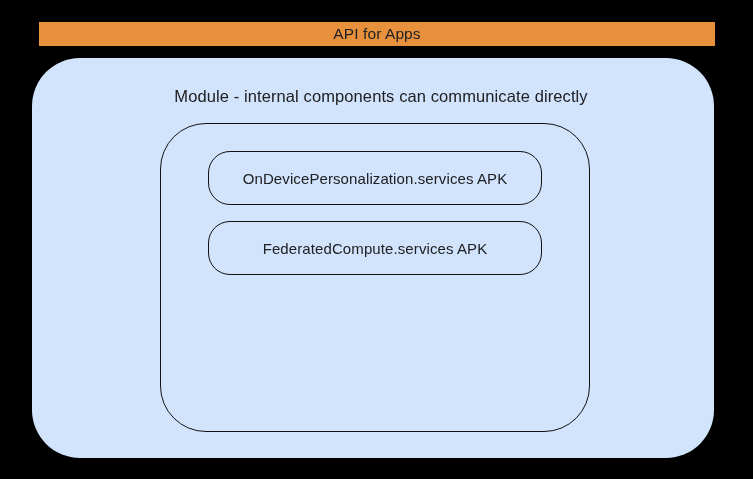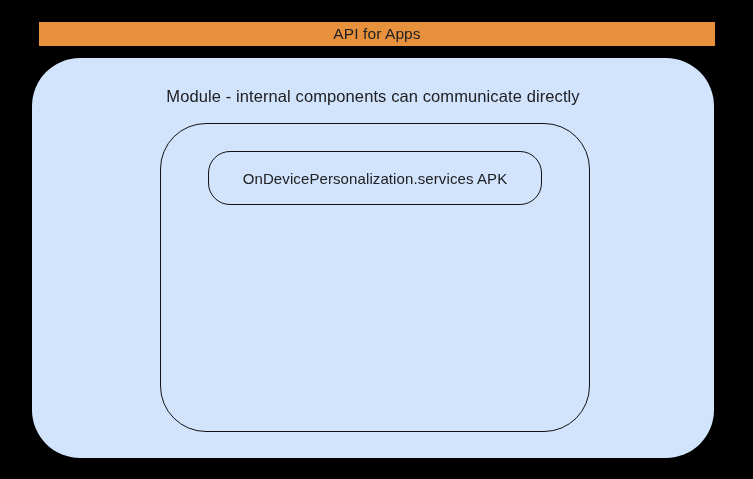--- a/index.html
+++ b/index.html
@@ -29,21 +29,21 @@
     letter-spacing:0.1px;
   }
   .module{
     position:absolute;
     left:32px;top:58px;width:682px;height:400px;
     background:var(--module-bg);
     border-radius:48px;
   }
   .module-title{
     position:absolute;
-    left:0;top:29px;width:100%;
+    left:8px;top:29px;width:100%;
     text-align:center;
     font-size:16.5px;
     color:var(--text);
     letter-spacing:0.1px;
   }
   .inner-group{
     position:absolute;
     left:128px;top:65px;width:430px;height:309px;
     border:1.5px solid var(--outline);
     border-radius:46px;
@@ -77,14 +77,17 @@
   <span class="banner-label">API for Apps</span>
 </div>
 
 <div class="module">
   <div class="module-title">Module - internal components can communicate directly</div>
 
   <div class="inner-group">
     <div class="component-box">
       <span class="component-label">OnDevicePersonalization.services APK</span>
     </div>
+    <div class="component-box">
+      <span class="component-label">FederatedCompute.services APK</span>
+    </div>
   </div>
 </div>
 
 </body></html>

